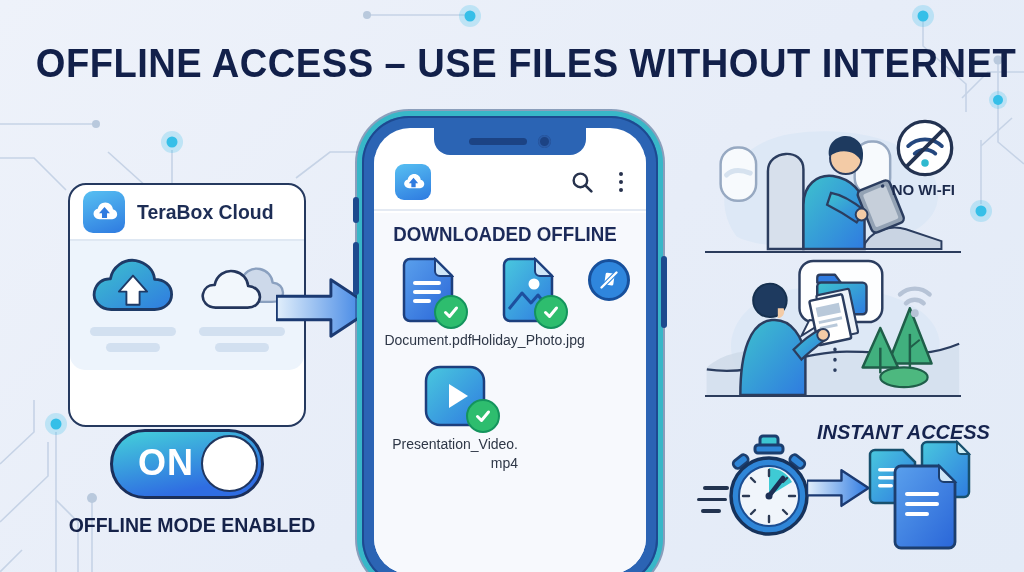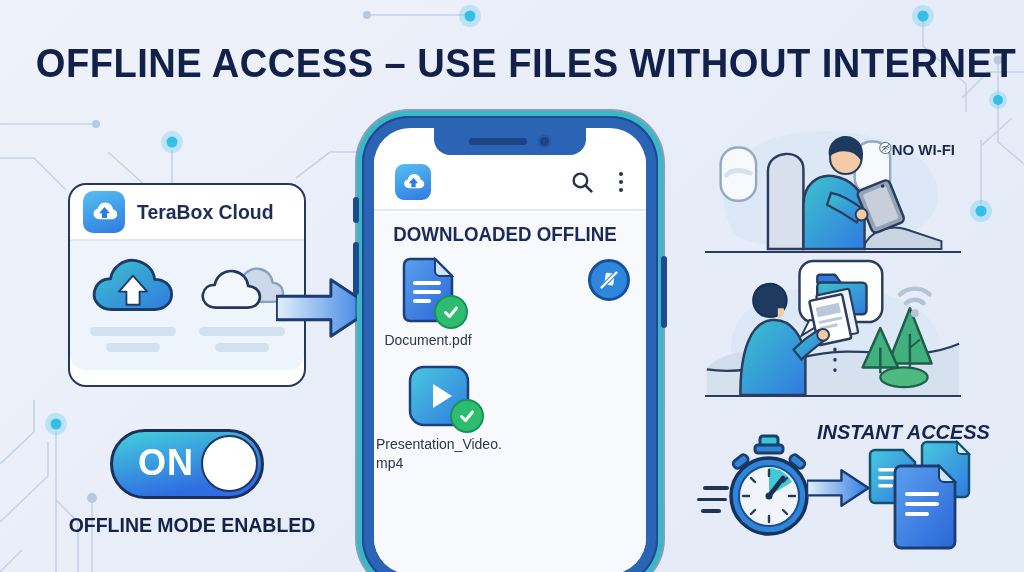--- a/index.html
+++ b/index.html
@@ -10,21 +10,21 @@
 
   
   .circuits{position:absolute;inset:0;pointer-events:none;}
 
   
   .title{position:absolute;left:0;right:0;top:40px;text-align:center;
     font-size:41px;font-weight:800;color:#12204a;letter-spacing:.5px;
     transform:scaleX(.93);white-space:nowrap;}
 
   
-  .cloud-card{position:absolute;left:68px;top:183px;width:238px;height:204px;
+  .cloud-card{position:absolute;left:68px;top:183px;width:238px;height:244px;
     background:#fff;border:2.5px solid #25395f;border-radius:18px;z-index:2;}
   .card-header{height:56px;display:flex;align-items:center;gap:12px;padding:0 13px;
     border-bottom:2px solid #dfe8f3;}
   .logo-lg{width:42px;height:42px;border-radius:10px;flex:0 0 auto;
     background:linear-gradient(160deg,#57c0f2,#2e7ae0);display:flex;align-items:center;justify-content:center;}
   .card-title{font-size:20px;font-weight:700;color:#1d2d55;transform:scaleX(.97);transform-origin:left;}
   .card-body{height:129px;background:#edf4fc;border-radius:0 0 15px 15px;
     display:flex;justify-content:space-around;padding:12px 8px 0;}
   .cloud-col{display:flex;flex-direction:column;align-items:center;}
   .ph-lines{margin-top:10px;display:flex;flex-direction:column;align-items:center;gap:7px;width:100%;}
@@ -67,35 +67,35 @@
   .appbar .spacer{flex:1;}
   .kebab{display:flex;flex-direction:column;gap:3.5px;margin-left:22px;padding:2px;}
   .kebab i{width:4.5px;height:4.5px;border-radius:50%;background:#27324d;}
   .content{position:absolute;top:85px;bottom:0;left:0;right:0;background:#f7f9fd;}
   .sec-title{padding:10px 0 0 20px;font-size:19.5px;font-weight:800;color:#1c2b5a;
     transform:scaleX(.96);transform-origin:left;white-space:nowrap;}
   .tile{position:absolute;display:flex;flex-direction:column;align-items:center;cursor:pointer;}
   .tile .iconwrap{position:relative;}
   .check{position:absolute;right:-14px;bottom:-6px;width:34px;height:34px;border-radius:50%;
     background:#2ebd6e;border:2.5px solid #14945d;display:flex;align-items:center;justify-content:center;}
-  .tile .fname{margin-top:8px;font-size:14px;color:#2e3747;text-align:left;line-height:1.35;
+  .tile .fname{margin-top:8px;font-size:14px;color:#2e3747;text-align:right;line-height:1.35;
     overflow-wrap:anywhere;}
   .t-doc{left:4px;top:44px;width:100px;}
   .t-photo{left:92px;top:44px;width:124px;}
-  .t-video{left:2px;top:152px;width:126px;}
+  .t-video{left:18px;top:152px;width:126px;}
   .nosync{position:absolute;left:214px;top:46px;width:42px;height:42px;border-radius:50%;
     background:#2f86dd;border:3px solid #17509c;display:flex;align-items:center;justify-content:center;}
 
   
   .panel{position:absolute;}
   .panel-air{left:705px;top:112px;width:256px;height:141px;border-bottom:2.5px solid #2b3c5c;}
   .panel-out{left:705px;top:257px;width:256px;height:140px;border-bottom:2.5px solid #2b3c5c;}
   .panel-instant{left:695px;top:418px;width:310px;height:140px;font-style:italic;}
   .scene-svg{position:absolute;inset:0;width:100%;height:100%;}
-  .nowifi{position:absolute;right:6px;top:6px;width:76px;display:flex;flex-direction:row;align-items:center;}
+  .nowifi{position:absolute;right:6px;top:6px;width:76px;display:flex;flex-direction:column;align-items:flex-end;}
   .nowifi .lbl{margin-top:3px;font-size:15px;font-weight:800;color:#1c2a4c;white-space:nowrap;}
   .instant-title{position:absolute;left:122px;top:2px;font-size:21px;font-weight:800;color:#15234e;
     transform:scaleX(.95);transform-origin:left;white-space:nowrap;}
   .stopwatch{position:absolute;left:30px;top:16px;}
   .speedlines{position:absolute;left:2px;top:60px;width:30px;}
   .speedlines i{display:block;height:3.5px;background:#22334f;border-radius:2px;margin:8px 0;}
   .speedlines i:nth-child(1){width:26px;margin-left:6px;}
   .speedlines i:nth-child(2){width:30px;}
   .speedlines i:nth-child(3){width:20px;margin-left:4px;}
   .arrow-small{position:absolute;left:112px;top:46px;width:64px;height:48px;}
@@ -258,20 +258,36 @@
               </svg>
               <span class="check">
                 <svg width="20" height="20" viewBox="0 0 20 20">
                     <polyline points="4.5,10.5 8.5,14.5 15.5,6" fill="none" stroke="#fff" stroke-width="3" stroke-linecap="round" stroke-linejoin="round"></polyline>
                   </svg>
               </span>
             </div>
             <div class="fname">Document.pdf</div>
           </div>
 
+          <div class="tile t-photo">
+            <div class="iconwrap">
+              <svg width="52" height="66" viewBox="0 0 52 66">
+                <path d="M8,2 H33 L50,19 V58 a6,6 0 0 1 -6,6 H8 a6,6 0 0 1 -6,-6 V8 a6,6 0 0 1 6,-6 Z" fill="url(#gTealDoc)" stroke="#1d3f7d" stroke-width="2.5" stroke-linejoin="round"></path>
+                <path d="M33,2 L50,19 H38 a5,5 0 0 1 -5,-5 Z" fill="#cfe6f8" stroke="#1d3f7d" stroke-width="2"></path>
+                <circle cx="32" cy="27" r="5.5" fill="#fff"></circle>
+                <path d="M7,52 L20,36 L29,46 L36,38 L47,52" fill="none" stroke="#1d4f9e" stroke-width="3" stroke-linejoin="round"></path>
+              </svg>
+              <span class="check">
+                <svg width="20" height="20" viewBox="0 0 20 20">
+                    <polyline points="4.5,10.5 8.5,14.5 15.5,6" fill="none" stroke="#fff" stroke-width="3" stroke-linecap="round" stroke-linejoin="round"></polyline>
+                  </svg>
+              </span>
+            </div>
+            <div class="fname">Holiday_Photo.jpg</div>
+          </div>
 
           <div class="nosync">
             <svg width="24" height="24" viewBox="0 0 24 24">
               <g transform="rotate(8 12 11)">
                   <rect x="8" y="5" width="9" height="12" rx="1.5" fill="#fff"></rect>
                 </g>
               <line x1="4.5" y1="19.5" x2="19.5" y2="4.5" stroke="#2f86dd" stroke-width="4.5" stroke-linecap="round"></line>
               <line x1="4.5" y1="19.5" x2="19.5" y2="4.5" stroke="#fff" stroke-width="2.4" stroke-linecap="round"></line>
             </svg>
           </div>

